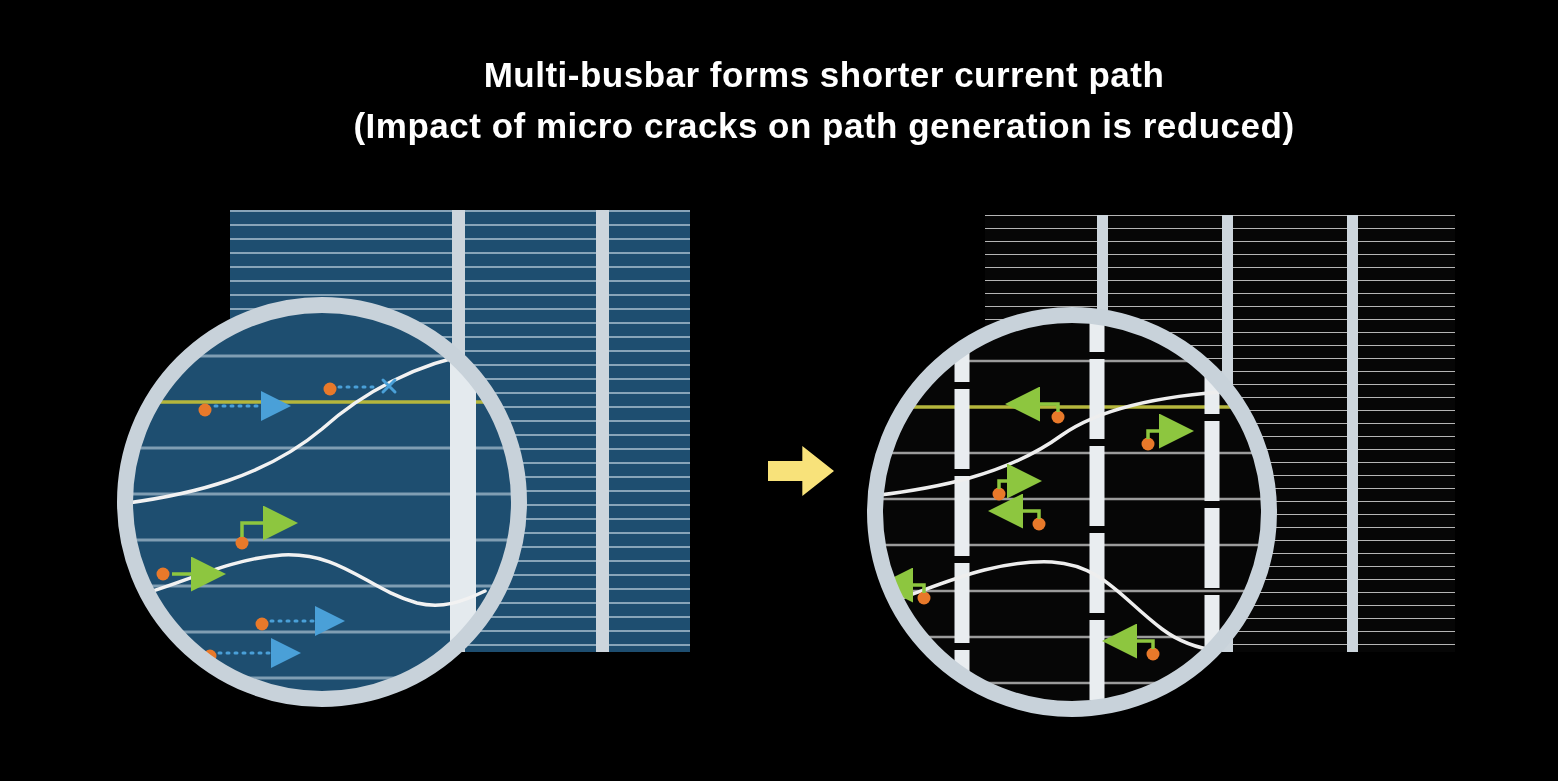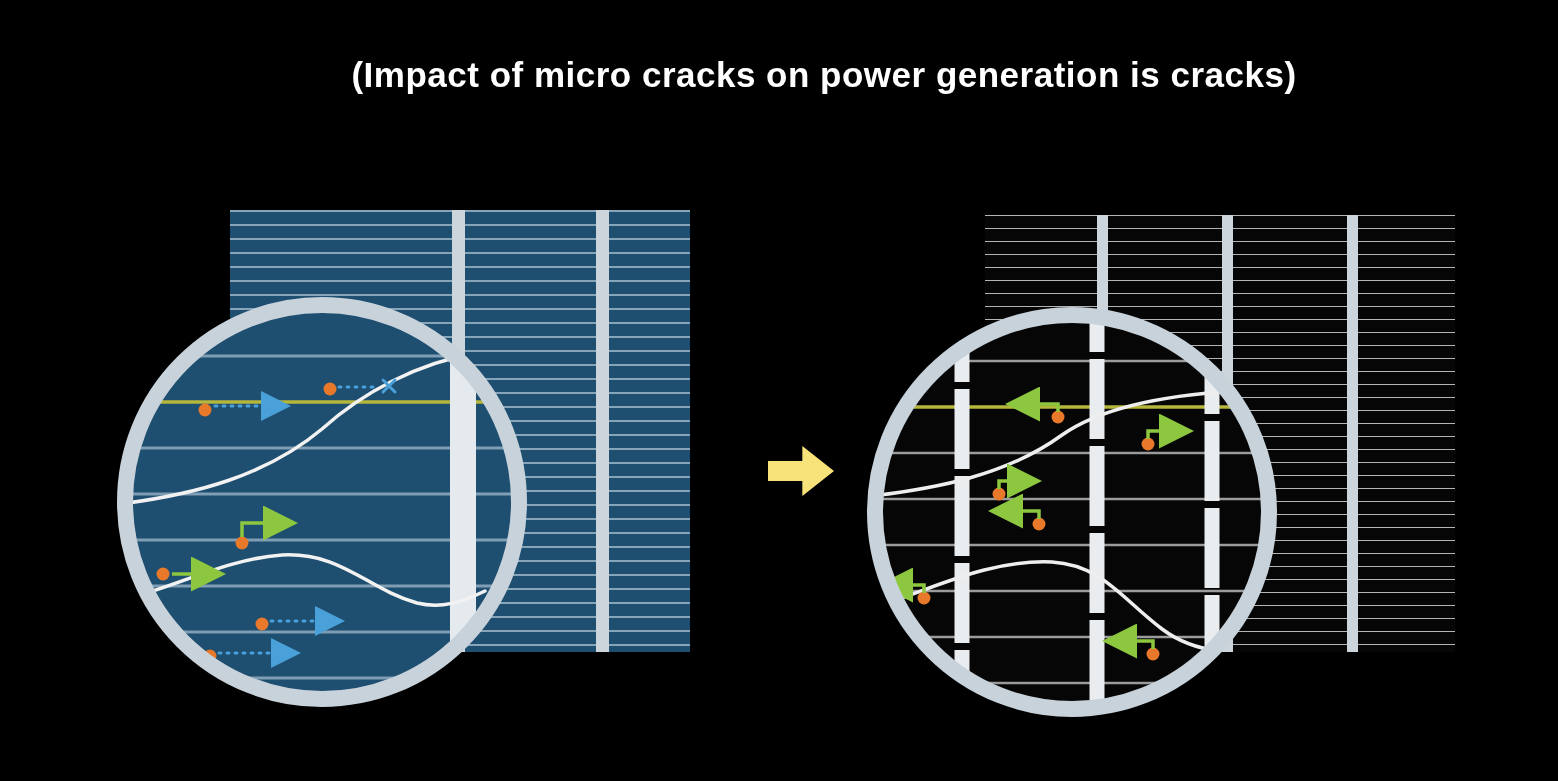--- a/index.html
+++ b/index.html
@@ -28,21 +28,22 @@
 
   .transition-arrow{position:absolute;left:768px;top:446px;width:66px;height:50px;background:#f8e27a;
     clip-path:polygon(0 30%,52% 30%,52% 0,100% 50%,52% 100%,52% 70%,0 70%);}
 </style>
 </head>
 <body>
 
 <div class="stage">
 
   <div class="title">
-    <div>(Impact of micro cracks on power generation is cracks)</div>
+    <div>Multi-busbar forms shorter current path</div>
+    <div>(Impact of micro cracks on path generation is reduced)</div>
   </div>
 
   <div class="cell cell-left">
     <div class="busbar bb-l1"></div>
     <div class="busbar bb-l2"></div>
   </div>
 
   <svg class="magnifier mag-left" width="410" height="410" viewBox="0 0 410 410">
     <defs>
       <clipPath id="clipL">

